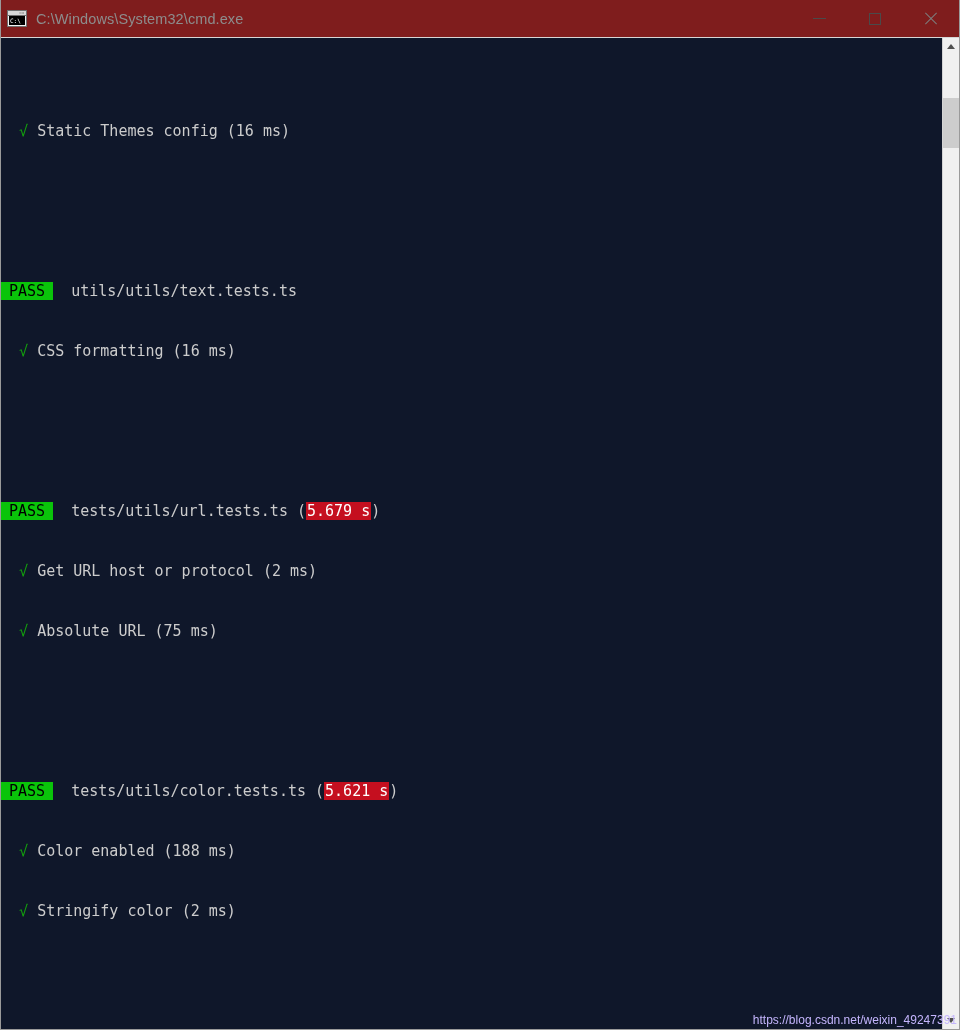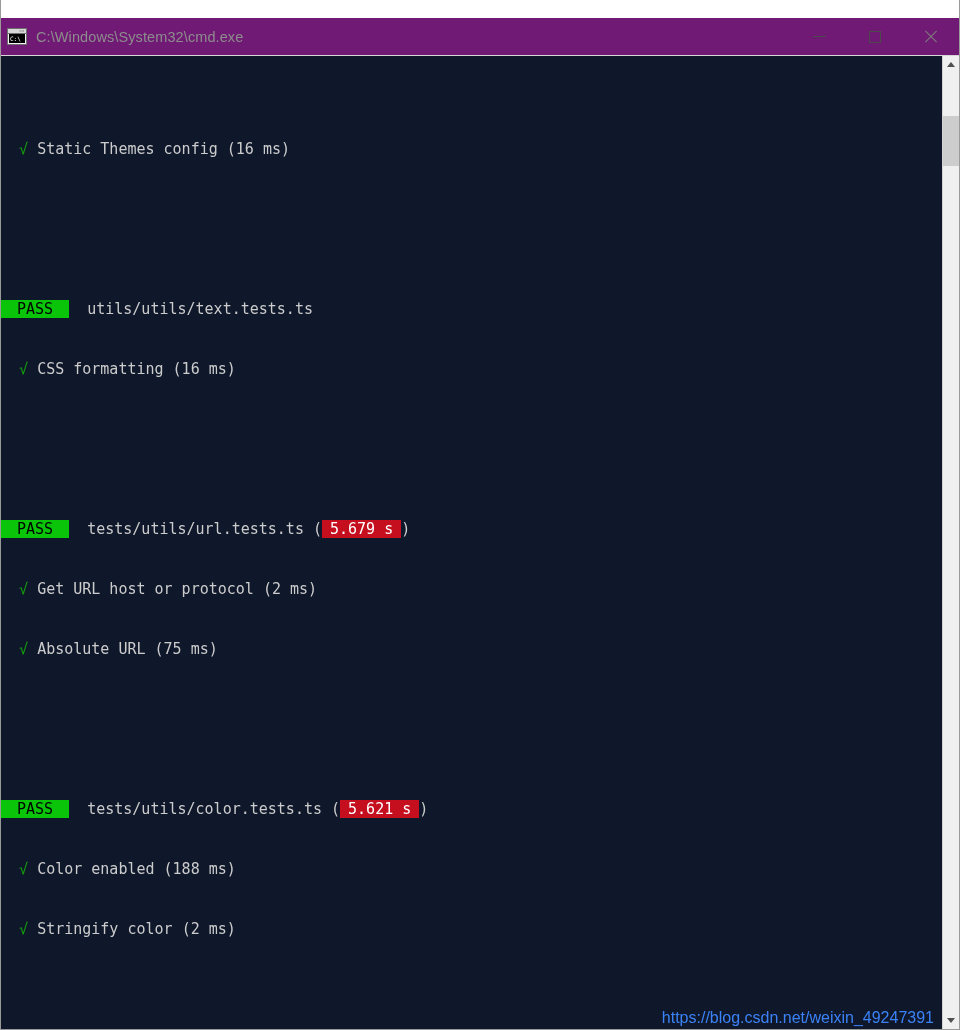--- a/index.html
+++ b/index.html
@@ -24,26 +24,25 @@
     border: 1px solid #9a9a9a;
     border-top: none;
     display: flex;
     flex-direction: column;
   }
 
   
   #titlebar {
     height: 37px;
     min-height: 37px;
-    background: #701a75;
+    background: #7f1d1d;
     border-bottom: 1px solid #d6d6d6;
     display: flex;
     align-items: center;
     position: relative;
-    margin-top: 18px;
   }
   #app-icon {
     width: 20px;
     height: 17px;
     margin-left: 6px;
     margin-right: 9px;
     position: relative;
     background: #f2f2f2;
     border: 1px solid #6f6f6f;
     box-sizing: border-box;
@@ -158,26 +157,26 @@
     overflow: hidden;
   }
   .line.blank { height: 20px; }
 
   .c-white   { color: #cccccc; }
   .c-check   { color: #13a10e; }
 
   .badge-pass {
     background: #0ac40a;
     color: #000000;
-    padding: 0 16px;
+    padding: 0 8px;
   }
   .badge-time {
     background: #c50f1f;
     color: #ffffff;
-    padding: 0 8px;
+    padding: 0 1px;
   }
 
   
   #scrollbar {
     width: 17px;
     min-width: 17px;
     background: #f0f0f0;
     border-left: 1px solid #d4d4d4;
     box-sizing: border-box;
     position: relative;
@@ -210,25 +209,25 @@
     top: 43px;
     left: 0;
     width: 16px;
     height: 50px;
     background: #cdcdcd;
   }
 
   
   #watermark {
     position: absolute;
-    right: 25px;
+    right: 2px;
     bottom: 2px;
     font-family: "Liberation Sans", sans-serif;
-    font-size: 16px;
-    color: #3b82f6;
+    font-size: 12px;
+    color: #c4b5fd;
     white-space: nowrap;
     pointer-events: none;
   }
 </style>
 </head>
 <body>
 
 <div id="window">
 
   <div id="titlebar">

